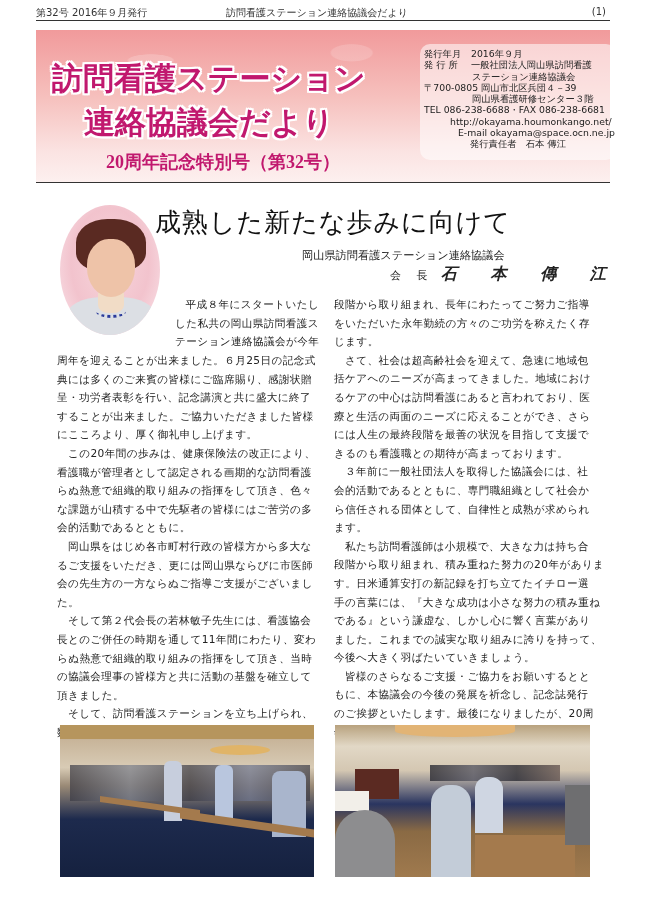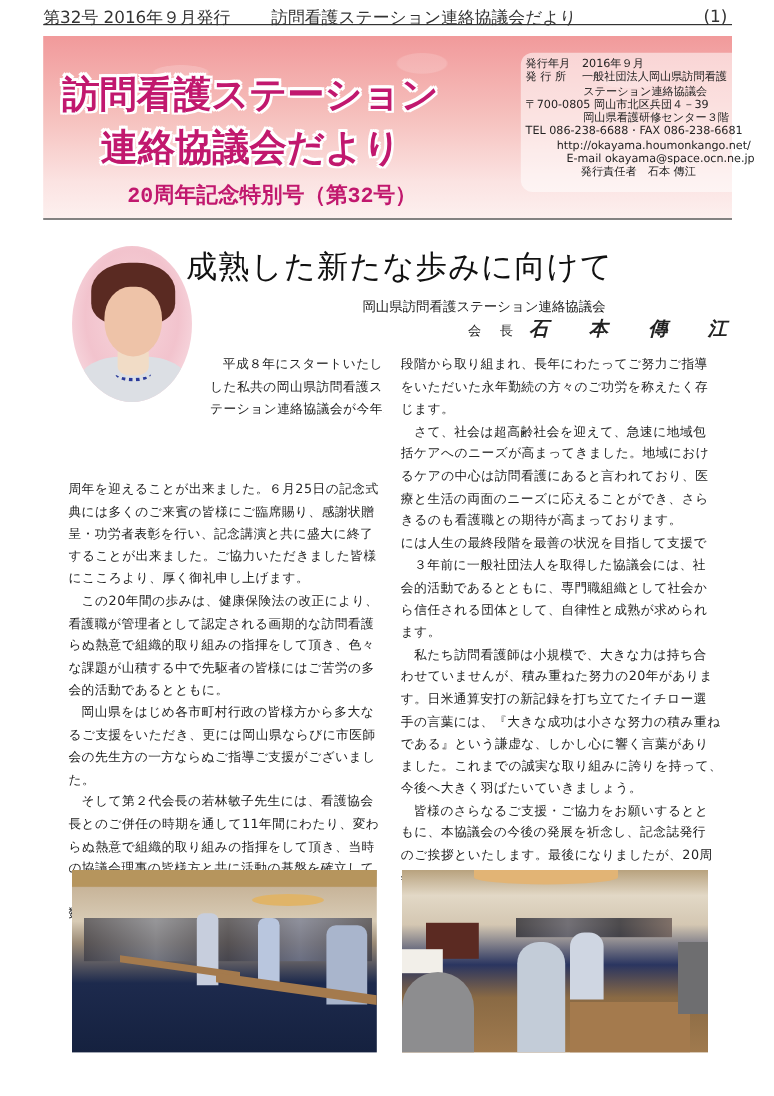--- a/index.html
+++ b/index.html
@@ -1,43 +1,43 @@
 <!DOCTYPE html>
 <html><head>
 <meta charset="utf-8">
 <style>
   html, body { margin:0; padding:0; background:#ffffff; }
   body { width:645px; height:913px; position:relative; overflow:hidden;
          font-family:"DejaVu Sans", sans-serif; color:#222; }
 
   
   .runhead { position:absolute; left:36px; top:6px; width:574px; height:14px;
-             font-size:14px; color:#333; border-bottom:1.2px solid #333; }
+             font-size:10px; color:#333; border-bottom:1.2px solid #333; }
   .runhead .issue { position:absolute; left:0; top:0; }
   .runhead .rtitle { position:absolute; left:190px; top:0; }
   .runhead .pno { position:absolute; right:4px; top:0; }
 
   
   .mast { position:absolute; left:36px; top:30px; width:574px; height:152px;
           background:
             radial-gradient(ellipse at 20% 20%, rgba(255,255,255,.18) 0 22px, transparent 24px),
             radial-gradient(ellipse at 55% 15%, rgba(255,255,255,.16) 0 20px, transparent 22px),
             radial-gradient(ellipse at 85% 25%, rgba(255,255,255,.16) 0 22px, transparent 24px),
             linear-gradient(180deg, #f19a9b 0%, #f6c1be 45%, #fbe3e2 80%, #fdf0ef 100%);
           border-bottom:1.2px solid #333; }
   .mast-title { position:absolute; left:16px; font-weight:bold; color:#c1186e;
                 font-family:"DejaVu Sans", sans-serif; letter-spacing:0px;
                 text-shadow: 0 0 2px #fff, 2px 0 0 #fff, -2px 0 0 #fff, 0 2px 0 #fff, 0 -2px 0 #fff,
                              2px 2px 0 #fff, -2px -2px 0 #fff, 2px -2px 0 #fff, -2px 2px 0 #fff; }
   .mast-title.l1 { top:28px; font-size:31px; left:16px; }
   .mast-title.l2 { top:72px; font-size:31px; left:48px; }
   .mast-sub { position:absolute; left:70px; top:120px; font-size:18px; color:#c1186e;
-              font-family:Liberation Mono, monospace; font-weight:bold; }
-
-  .pubbox { position:absolute; left:398px; top:14px; width:196px; height:116px;
+              font-family:Liberation Serif, serif; font-weight:bold; }
+
+  .pubbox { position:absolute; left:384px; top:14px; width:196px; height:116px;
             background:rgba(255,255,255,0.55); border-radius:10px;
             font-size:9.3px; line-height:11.3px; color:#222; padding:4px 4px 0 4px; box-sizing:border-box; }
   .pubbox .row { white-space:nowrap; }
   .pubbox .lbl { display:inline-block; width:44px; }
   .pubbox .ind { padding-left:48px; }
   .pubbox .ind2 { padding-left:34px; }
   .pubbox .ind3 { padding-left:26px; }
   .pubbox .ind4 { padding-left:46px; }
 
   
@@ -61,21 +61,21 @@
   .org { position:absolute; left:302px; top:248px; font-size:11.2px; color:#222; }
   .author { position:absolute; left:390px; top:264px; font-size:11px; color:#222; white-space:nowrap; }
   .author .role { letter-spacing:6px; }
   .author .name { font-family:"DejaVu Serif", serif; font-size:16px; font-weight:bold;
                   letter-spacing:14px; margin-left:4px;font-style:italic; }
 
   
   .col { position:absolute; font-size:10.6px; line-height:18.6px; color:#222;
          text-align:justify; letter-spacing:0.4px; }
   .col-left-top { left:175px; top:295px; width:145px; }
-  .col-left { left:57px; top:351px; width:264px;margin-top:48px; }
+  .col-left { left:57px; top:351px; width:264px; }
   .col-right { left:334px; top:295px; width:280px; }
   .line { white-space:nowrap; overflow:hidden; }
 
   
   .photo { position:absolute; overflow:hidden; }
   .photo1 { left:60px; top:725px; width:254px; height:152px;
             background:linear-gradient(180deg,#a88e6a 0%, #c8b59a 10%, #d8cbb5 28%, #9a8a76 40%, #1d2a4d 62%, #15213f 100%); }
   .photo2 { left:335px; top:725px; width:255px; height:152px;
             background:linear-gradient(180deg,#b8a27e 0%, #e2d8c6 14%, #d4c7b2 30%, #2a3560 52%, #8a6a44 70%, #a07a4e 100%); }
   .ph-el { position:absolute; }
@@ -146,40 +146,41 @@
   <div class="line">な課題が山積する中で先駆者の皆様にはご苦労の多</div>
   <div class="line">会的活動であるとともに。</div>
   <div class="line">　岡山県をはじめ各市町村行政の皆様方から多大な</div>
   <div class="line">るご支援をいただき、更には岡山県ならびに市医師</div>
   <div class="line">会の先生方の一方ならぬご指導ご支援がございまし</div>
   <div class="line">た。</div>
   <div class="line">　そして第２代会長の若林敏子先生には、看護協会</div>
   <div class="line">長とのご併任の時期を通して11年間にわたり、変わ</div>
   <div class="line">らぬ熱意で組織的取り組みの指揮をして頂き、当時</div>
   <div class="line">の協議会理事の皆様方と共に活動の基盤を確立して</div>
+  <div class="line">頂きました。</div>
   <div class="line">　そして、訪問看護ステーションを立ち上げられ、</div>
   <div class="line">数々の困難を乗り切られながら、運営管理に最初の</div>
 </div>
 
 <div class="col col-right">
   <div class="line">段階から取り組まれ、長年にわたってご努力ご指導</div>
   <div class="line">をいただいた永年勤続の方々のご功労を称えたく存</div>
   <div class="line">じます。</div>
   <div class="line">　さて、社会は超高齢社会を迎えて、急速に地域包</div>
   <div class="line">括ケアへのニーズが高まってきました。地域におけ</div>
   <div class="line">るケアの中心は訪問看護にあると言われており、医</div>
   <div class="line">療と生活の両面のニーズに応えることができ、さら</div>
+  <div class="line">には人生の最終段階を最善の状況を目指して支援で</div>
   <div class="line">きるのも看護職との期待が高まっております。</div>
-  <div class="line">には人生の最終段階を最善の状況を目指して支援で</div>
   <div class="line">　３年前に一般社団法人を取得した協議会には、社</div>
   <div class="line">会的活動であるとともに、専門職組織として社会か</div>
   <div class="line">ら信任される団体として、自律性と成熟が求められ</div>
   <div class="line">ます。</div>
   <div class="line">　私たち訪問看護師は小規模で、大きな力は持ち合</div>
-  <div class="line">わせていませんが、積み重ねた努力の20年がありま</div>
+  <div class="line">段階から取り組まれ、積み重ねた努力の20年がありま</div>
   <div class="line">す。日米通算安打の新記録を打ち立てたイチロー選</div>
   <div class="line">手の言葉には、『大きな成功は小さな努力の積み重ね</div>
   <div class="line">である』という謙虚な、しかし心に響く言葉があり</div>
   <div class="line">ました。これまでの誠実な取り組みに誇りを持って、</div>
   <div class="line">今後へ大きく羽ばたいていきましょう。</div>
   <div class="line">　皆様のさらなるご支援・ご協力をお願いするとと</div>
   <div class="line">もに、本協議会の今後の発展を祈念し、記念誌発行</div>
   <div class="line">のご挨拶といたします。最後になりましたが、20周</div>
   <div class="line">年事業担当委員の皆様に感謝申し上げます。</div>
 </div>

